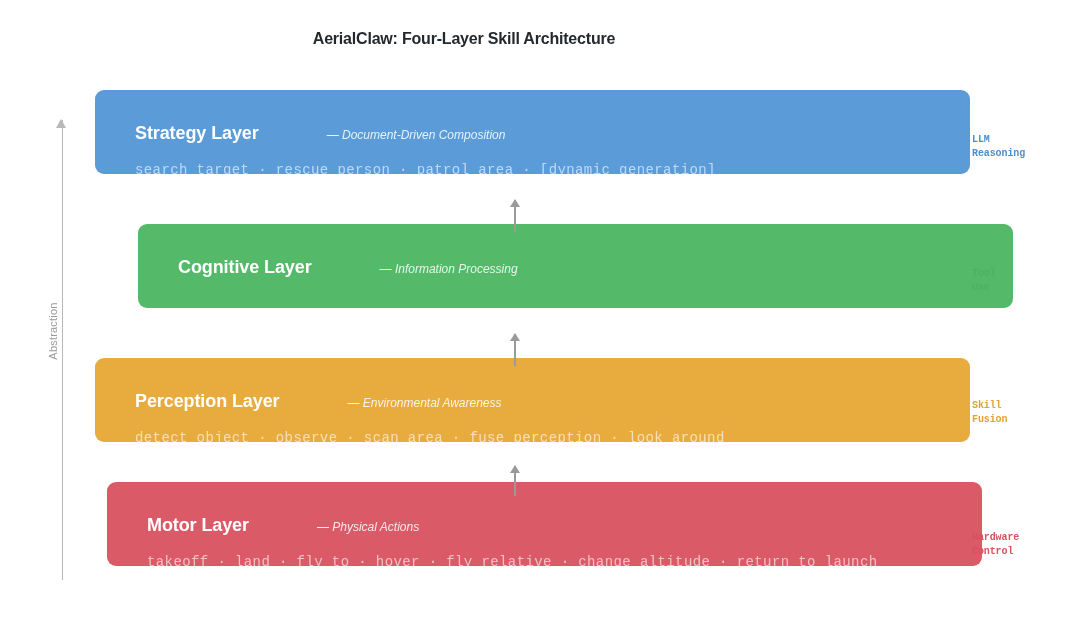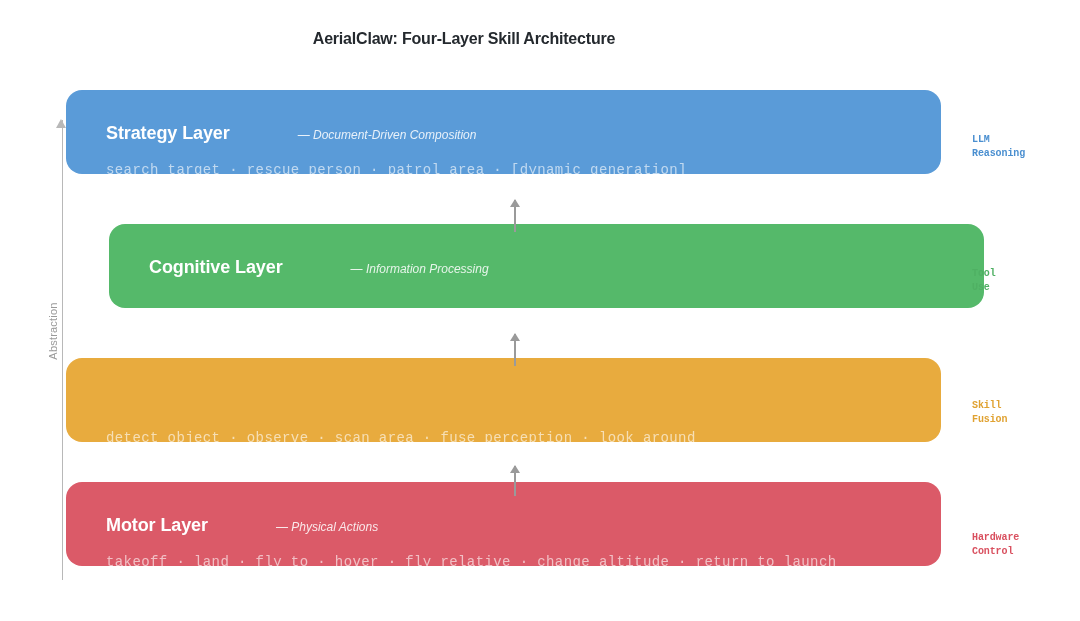--- a/index.html
+++ b/index.html
@@ -61,24 +61,24 @@
     text-align: center;
     font-size: 11px;
     color: #9a9a9a;
     transform: rotate(-90deg);
     letter-spacing: 0.2px;
   }
 
   
   .layer {
     position: absolute;
-    left: 66px;
+    left: 95px;
     width: 875px;
     height: 84px;
-    border-radius: 16px;
+    border-radius: 9px;
     box-sizing: border-box;
   }
   .layer-head {
     position: absolute;
     left: 40px;
     top: 33px;
     display: flex;
     align-items: baseline;
     white-space: nowrap;
   }
@@ -170,24 +170,28 @@
 </div>
 
 <div class="layer layer-1" style="background: rgb(85, 185, 106);">
   <div class="layer-head">
     <span class="layer-name">Cognitive Layer</span>
     <span class="layer-sub">— Information Processing</span>
   </div>
 </div>
 
 <div class="layer layer-2" style="background: rgb(232, 171, 62);">
+  <div class="layer-head">
+    <span class="layer-name">Perception Layer</span>
+    <span class="layer-sub">— Environmental Awareness</span>
+  </div>
   <div class="layer-skills">detect_object · observe · scan_area · fuse_perception · look_around</div>
 </div>
 
-<div class="layer layer-3" style="background: rgb(219, 90, 104);">
+<div class="layer layer-3" style="background: rgb(219, 90, 104); margin-left: 12px;">
   <div class="layer-head">
     <span class="layer-name">Motor Layer</span>
     <span class="layer-sub">— Physical Actions</span>
   </div>
   <div class="layer-skills">takeoff · land · fly_to · hover · fly_relative · change_altitude · return_to_launch</div>
 </div>
 
 <div class="connector conn-0"></div>
 <div class="connector conn-1"></div>
 <div class="connector conn-2"></div>

